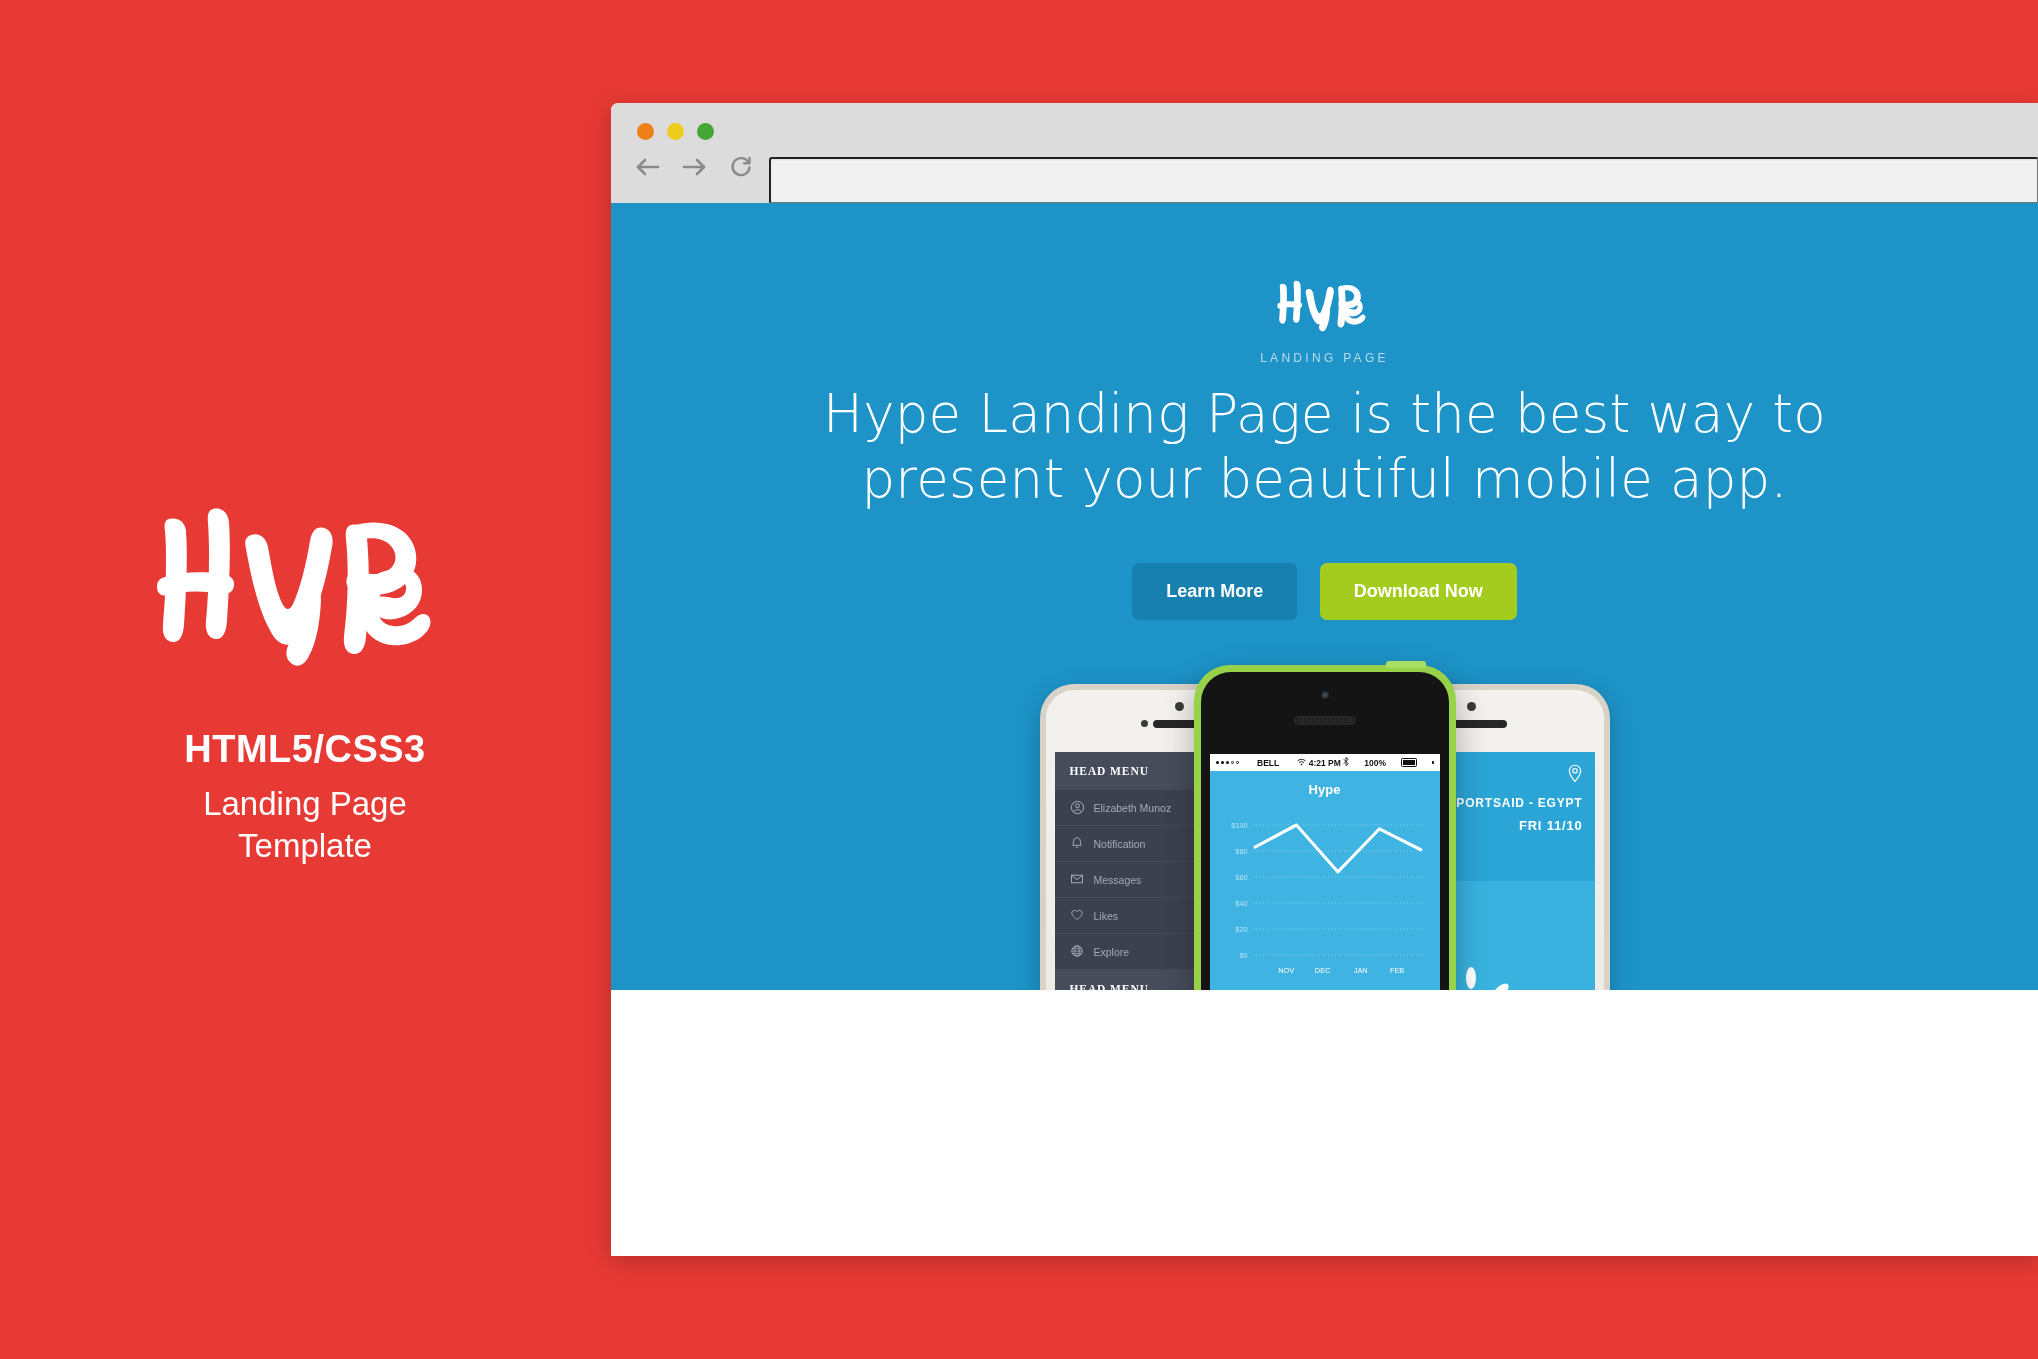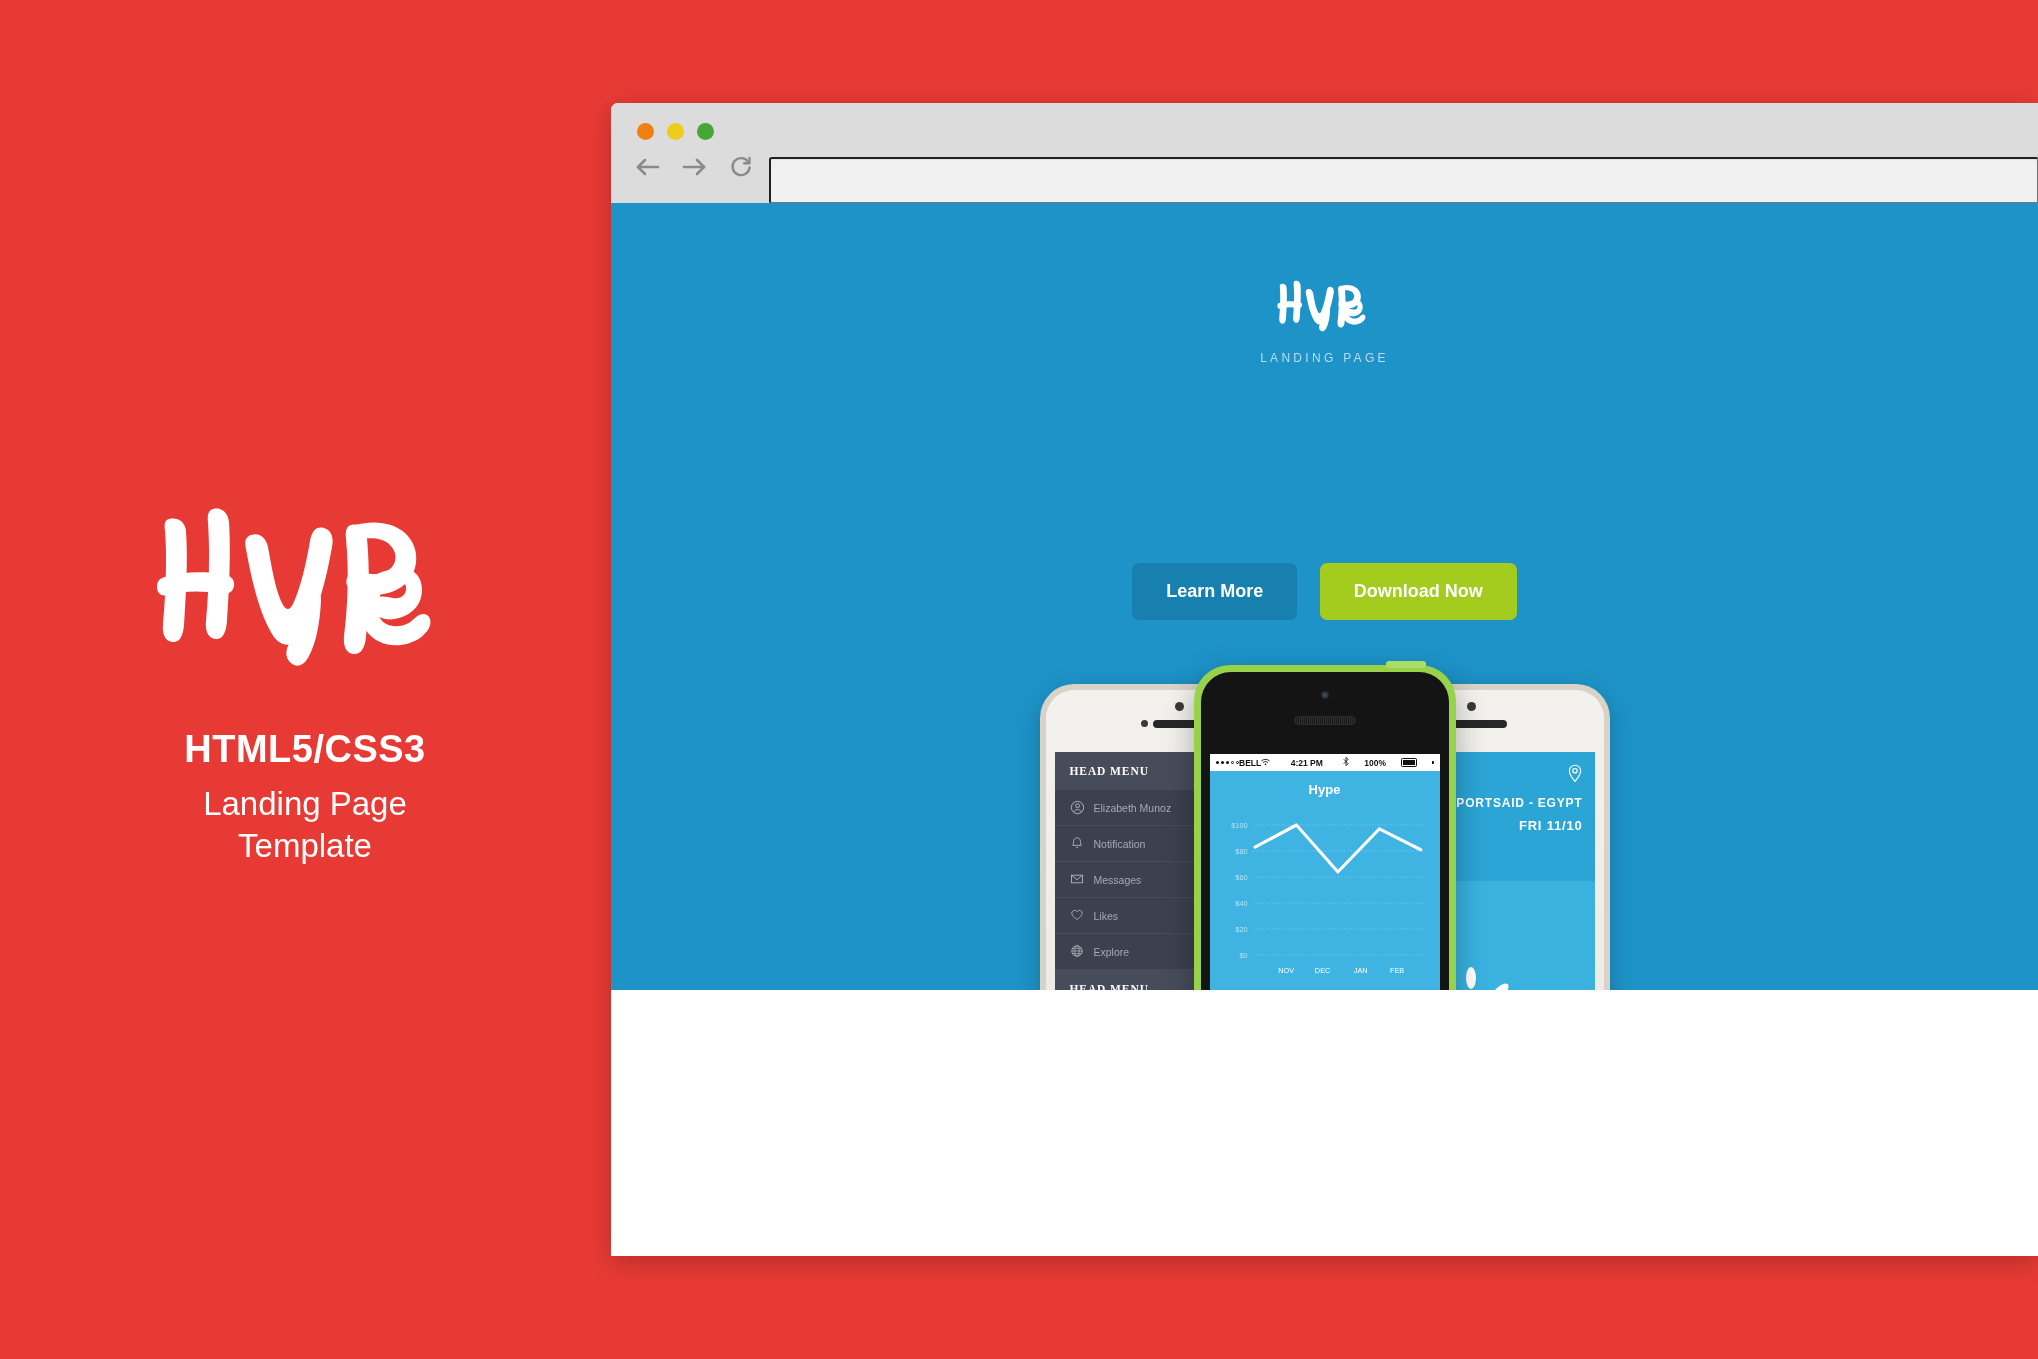--- a/index.html
+++ b/index.html
@@ -194,21 +194,21 @@
   }
   #phone-center .c-screen{
     position:absolute;left:9px;right:9px;top:82px;bottom:0;
     background:#3fb4e3;overflow:hidden;
   }
   .status-bar{
     height:17px;background:#fff;display:flex;align-items:center;
     padding:0 6px;font-size:8.5px;color:#111;font-weight:bold;
     font-family:"Liberation Sans",sans-serif;
   }
-  .sb-left{display:flex;align-items:center;gap:0;}
+  .sb-left{display:flex;align-items:center;gap:18px;}
   .sb-center{flex:1;text-align:center;}
   .sb-right{display:flex;align-items:center;gap:15px;}
   .sigdots{display:flex;gap:1.5px;align-items:center;}
   .sigdots i{width:3.5px;height:3.5px;border-radius:50%;background:#111;display:block;}
   .sigdots i.off{background:transparent;border:.8px solid #111;box-sizing:border-box;}
   .batt{width:14px;height:7px;border:1px solid #111;border-radius:1.5px;position:relative;}
   .batt::after{content:"";position:absolute;left:1px;top:1px;bottom:1px;right:1px;background:#111;}
   .batt-cap{width:1.5px;height:3px;background:#111;border-radius:0 1px 1px 0;}
   .chart-title{
     text-align:center;color:#fff;font-size:13px;font-weight:bold;
@@ -309,20 +309,24 @@
           <path d="M96 44 C104 41 111 46 113 56 C117 78 120 96 126 110 C130 119 134 121 138 113 C145 98 151 74 155 50 C157 39 162 35 169 37 C176 39 179 46 177 56 C171 90 163 120 150 141 C140 157 126 158 117 143 C104 121 97 91 91 58 C89 49 91 46 96 44 Z"></path>
           <path d="M152 96 C160 94 166 99 166 109 C165 132 161 152 154 165 C149 175 142 177 136 172 C130 167 130 159 135 151 C142 139 145 123 145 106 C145 99 148 97 152 96 Z"></path>
           <path d="M196 34 C204 32 211 37 212 47 C215 80 214 116 211 146 C210 158 205 164 198 163 C191 162 188 155 189 145 C193 114 194 79 191 48 C190 39 192 35 196 34 Z"></path>
           <path d="M200 34 C218 29 238 31 250 42 C264 55 265 76 253 90 C241 104 219 107 200 101 C193 99 190 93 192 87 C194 81 200 79 207 81 C219 85 231 83 237 76 C243 69 241 59 234 53 C227 47 215 46 204 49 C197 51 193 47 193 41 C193 36 196 35 200 34 Z"></path>
           <path d="M276 78 C288 76 297 85 297 99 C297 113 288 123 274 127 C264 130 255 128 249 122 C244 117 245 110 251 107 C257 104 262 106 268 107 C275 108 280 105 281 99 C282 93 278 89 272 90 C262 92 255 100 253 112 C251 125 257 134 268 135 C277 136 284 133 290 127 C296 121 303 122 305 128 C307 134 303 141 295 147 C283 155 266 157 253 150 C238 142 231 124 235 105 C239 88 254 78 276 78 Z" transform="translate(-30,0)"></path>
         </g>
       </svg>
       <span id="hero-logo-sub">LANDING PAGE</span>
     </div>
 
+    <h2 id="hero-title">
+      <span>Hype Landing Page is the best way to</span><br>
+      <span>present your beautiful mobile app.</span>
+    </h2>
 
     <div id="hero-buttons">
       <button class="hero-btn learn">Learn More</button>
       <button class="hero-btn download">Download Now</button>
     </div>
 
     <div id="phones">
 
       <div class="phone side" style="left:50%;margin-left:-285px;">
         <div class="body">

